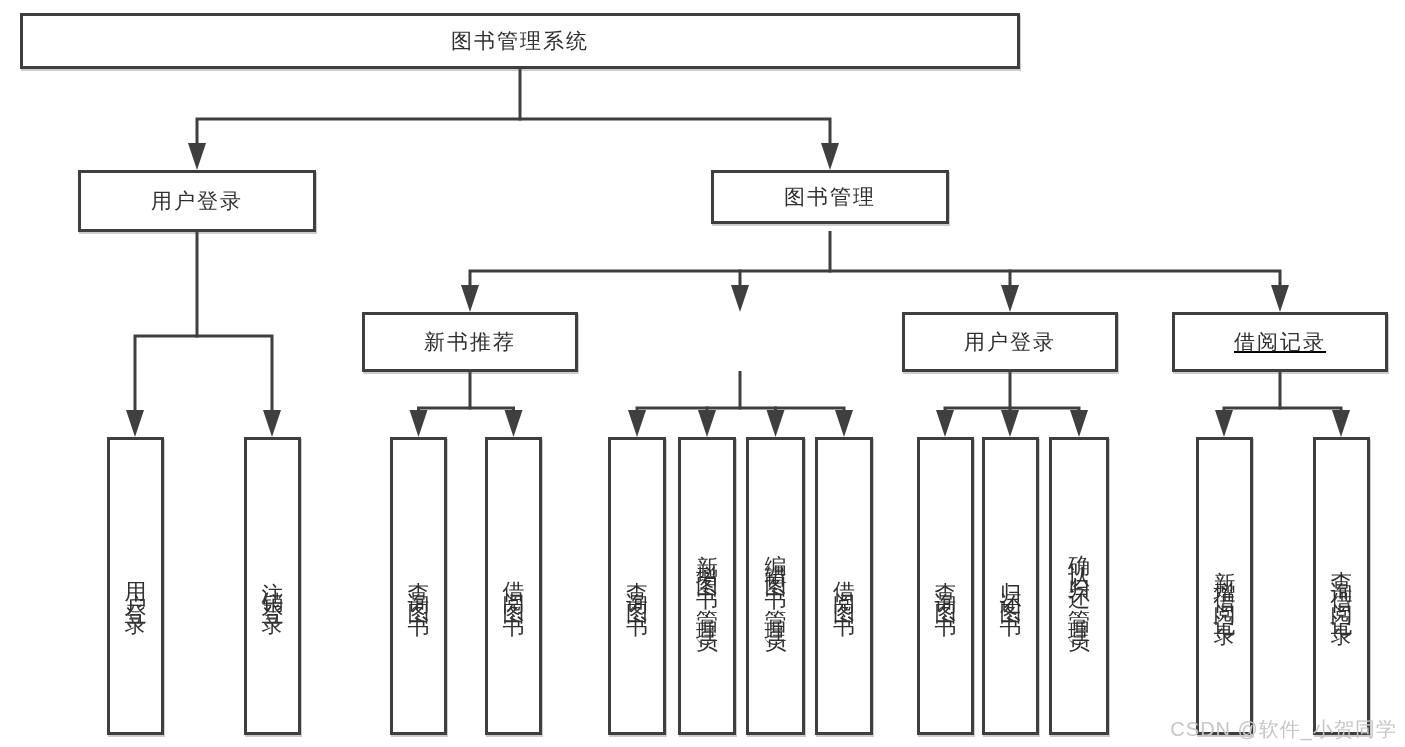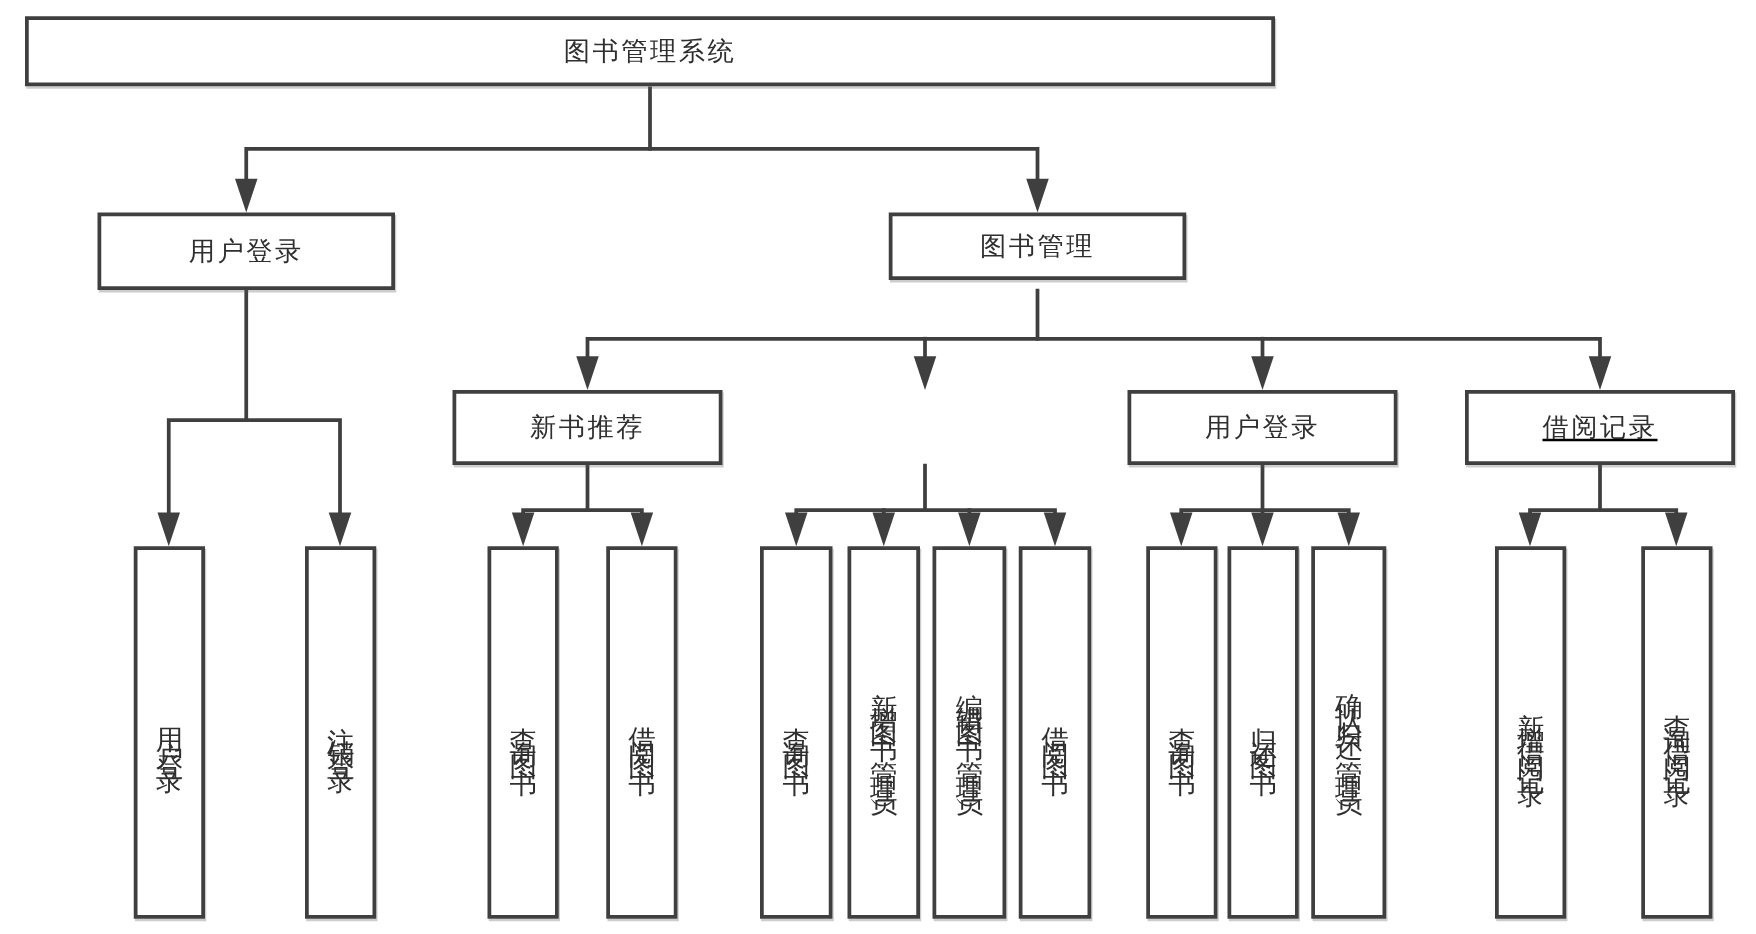--- a/index.html
+++ b/index.html
@@ -191,14 +191,15 @@
     <span>确认归还（管理员）</span>
   </div>
 
   <div class="node v" style="left:1196px; top:437px; width:57px; height:298px;">
     <span>新增借阅记录</span>
   </div>
   <div class="node v" style="left:1313px; top:437px; width:57px; height:298px;">
     <span>查询借阅记录</span>
   </div>
 
+  <div class="watermark">CSDN @软件_小贺同学</div>
 
 </div>
 
 </body></html>

